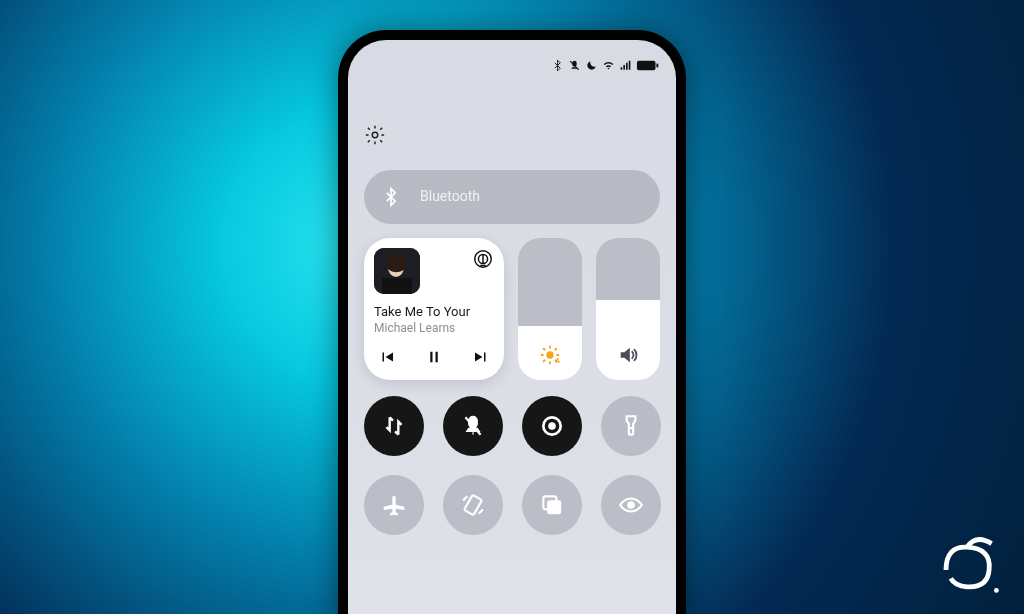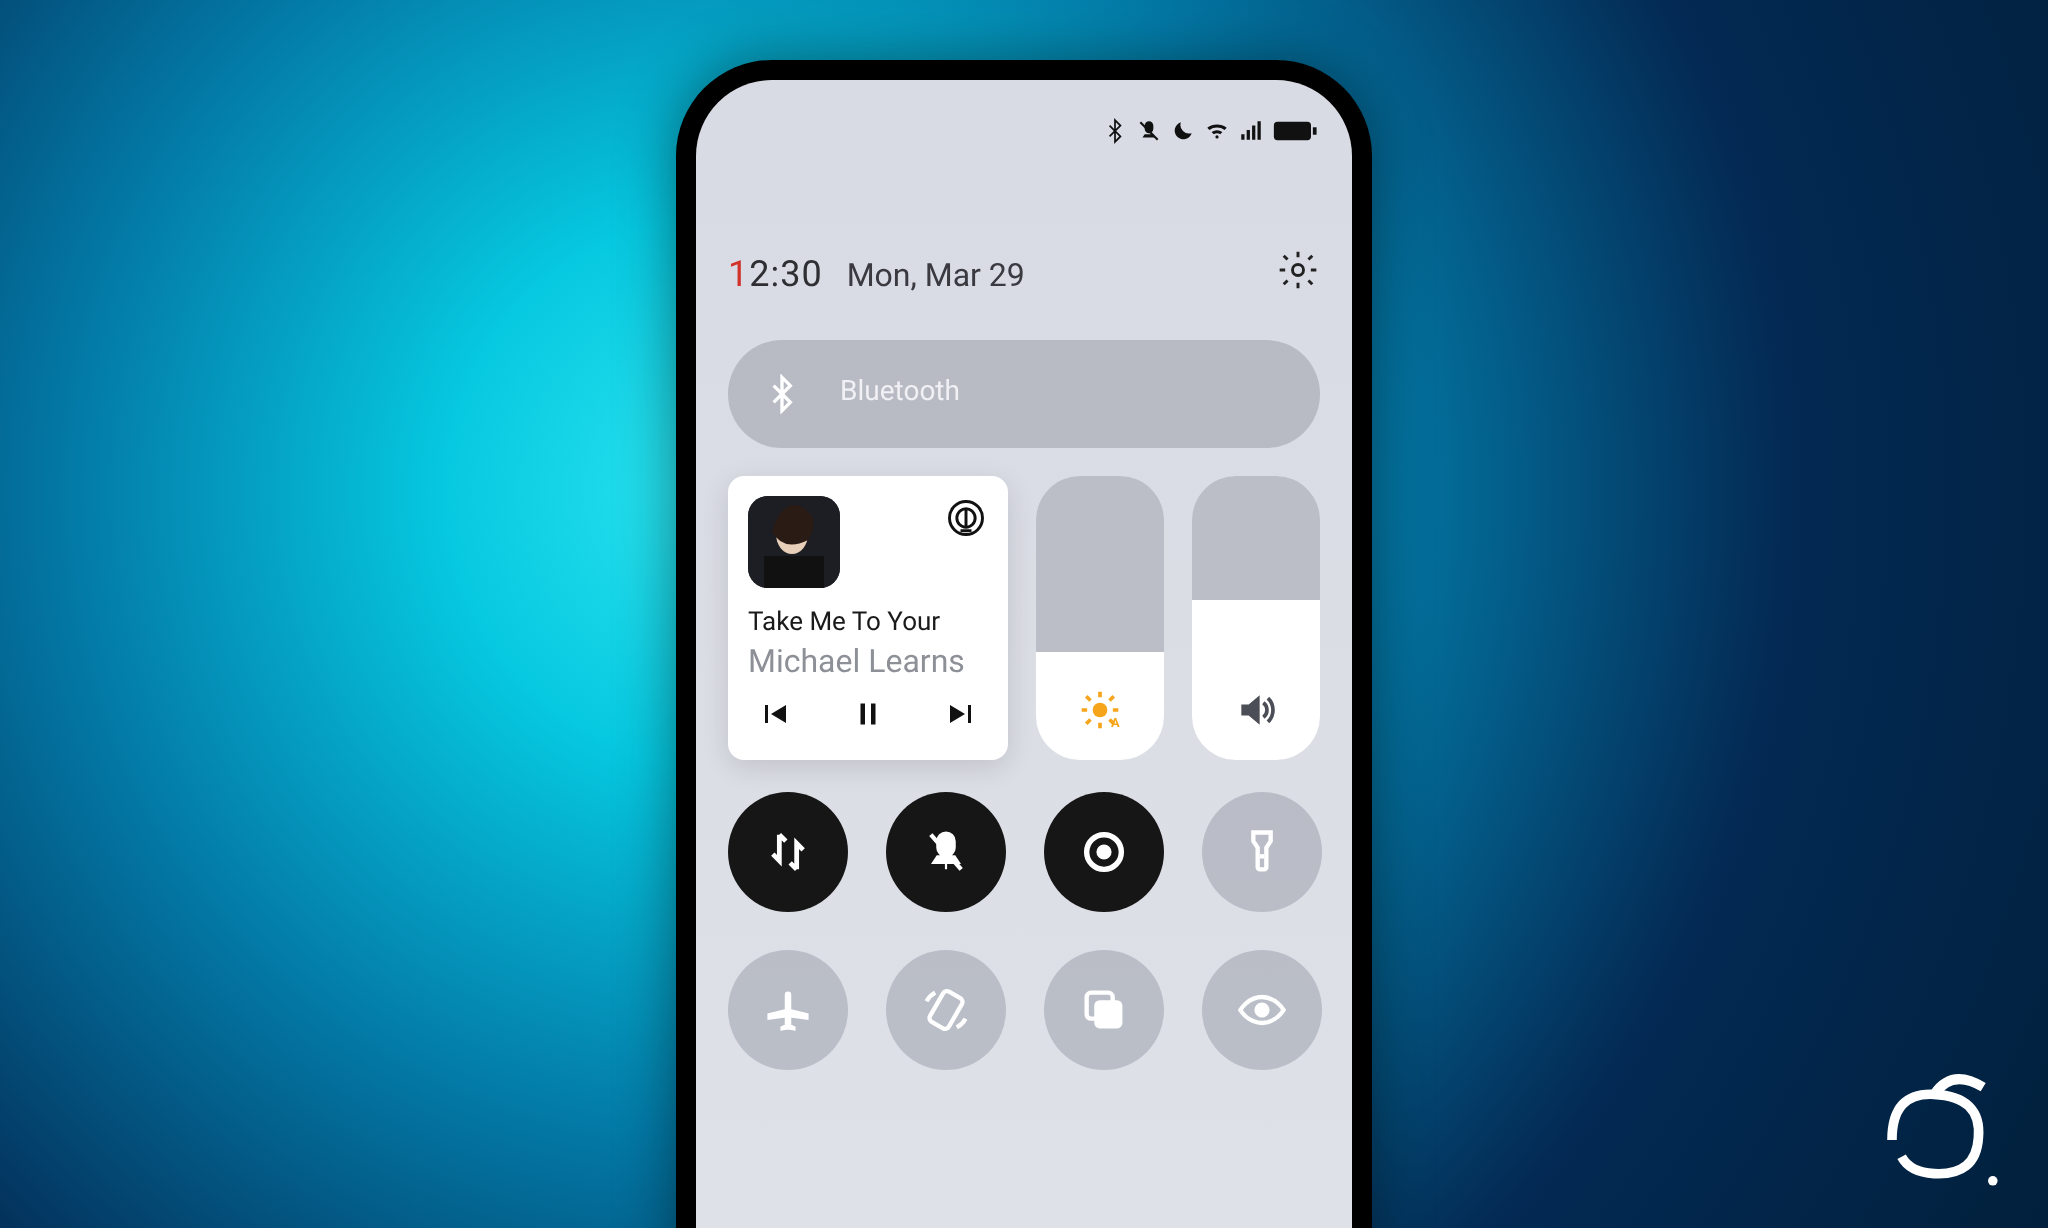--- a/index.html
+++ b/index.html
@@ -35,29 +35,29 @@
   .pill{flex:1;height:54px;border-radius:27px;background:rgba(120,122,134,0.35);display:flex;align-items:center;padding-left:6px;color:#fff;}
   .pill .picon{width:42px;height:42px;border-radius:50%;display:flex;align-items:center;justify-content:center;}
   .pill.active .picon{background:#181818;}
   .pill .ptxt{margin-left:8px;line-height:1.1;}
   .pill .ptxt .lab{font-size:14px;color:#fff;}
   .pill .ptxt .sub{font-size:11px;color:rgba(255,255,255,0.82);}
   .pill.inactive .ptxt .lab{color:#f0f0f5;}
   
   .midrow{display:flex;gap:14px;margin-top:14px;height:142px;}
   .mediacard{
-    width:140px;background:#fff;border-radius:8px;padding:10px;box-sizing:border-box;
+    width:140px;background:#fff;border-radius:26px;padding:10px;box-sizing:border-box;
     box-shadow:0 4px 14px rgba(0,0,0,0.12);display:flex;flex-direction:column;
   }
   .mediatop{display:flex;justify-content:space-between;align-items:flex-start;}
   .albumart{width:46px;height:46px;border-radius:10px;overflow:hidden;background:#333;}
   .albumart svg{width:100%;height:100%;}
   .castbtn svg{width:22px;height:22px;stroke:#111;fill:none;stroke-width:1.6;}
   .tracktitle{margin-top:10px;font-size:13px;color:#1a1a1a;white-space:nowrap;overflow:hidden;}
-  .trackartist{font-size:16px;color:#8d9097;margin-top:2px;}
+  .trackartist{font-size:12px;color:#8d9097;margin-top:2px;}
   .mediactrls{display:flex;justify-content:space-between;margin-top:auto;padding:0 4px;}
   .mediactrls svg{width:18px;height:18px;fill:#111;}
   .sliders{flex:1;display:flex;gap:14px;}
   .slider{flex:1;background:#fff;border-radius:22px;position:relative;overflow:hidden;}
   .slider .fill{position:absolute;left:0;right:0;top:0;background:rgba(142,147,160,0.6);}
   .slider.brightness .fill{height:62%;}
   .slider.volume .fill{height:44%;}
   .slider .sicon{position:absolute;left:0;right:0;bottom:14px;display:flex;justify-content:center;}
   .slider .sicon svg{width:22px;height:22px;}
   
@@ -97,24 +97,20 @@
         <svg viewBox="0 0 24 24">
             <path d="M3 20h3v-5H3v5zm5 0h3V11H8v9zm5 0h3V7h-3v13zm5 0h3V3h-3v17z"></path>
           </svg>
         <svg viewBox="0 0 26 14">
             <rect x="1" y="2" width="20" height="10" rx="2"></rect>
             <rect x="22" y="5" width="2" height="4"></rect>
           </svg>
       </div>
 
       <div class="daterow">
-        <div>
-          <span class="time"><span class="hh">1</span><span>2:30</span></span>
-          <span class="date">Mon, Mar 29</span>
-        </div>
         <div class="gear">
           <svg viewBox="0 0 24 24">
               <circle cx="12" cy="12" r="3"></circle>
               <path d="M12 2v3M12 19v3M4.2 4.2l2.1 2.1M17.7 17.7l2.1 2.1M2 12h3M19 12h3M4.2 19.8l2.1-2.1M17.7 6.3l2.1-2.1"></path>
             </svg>
         </div>
       </div>
 
       <div class="pillrow">
         <div class="pill inactive">

